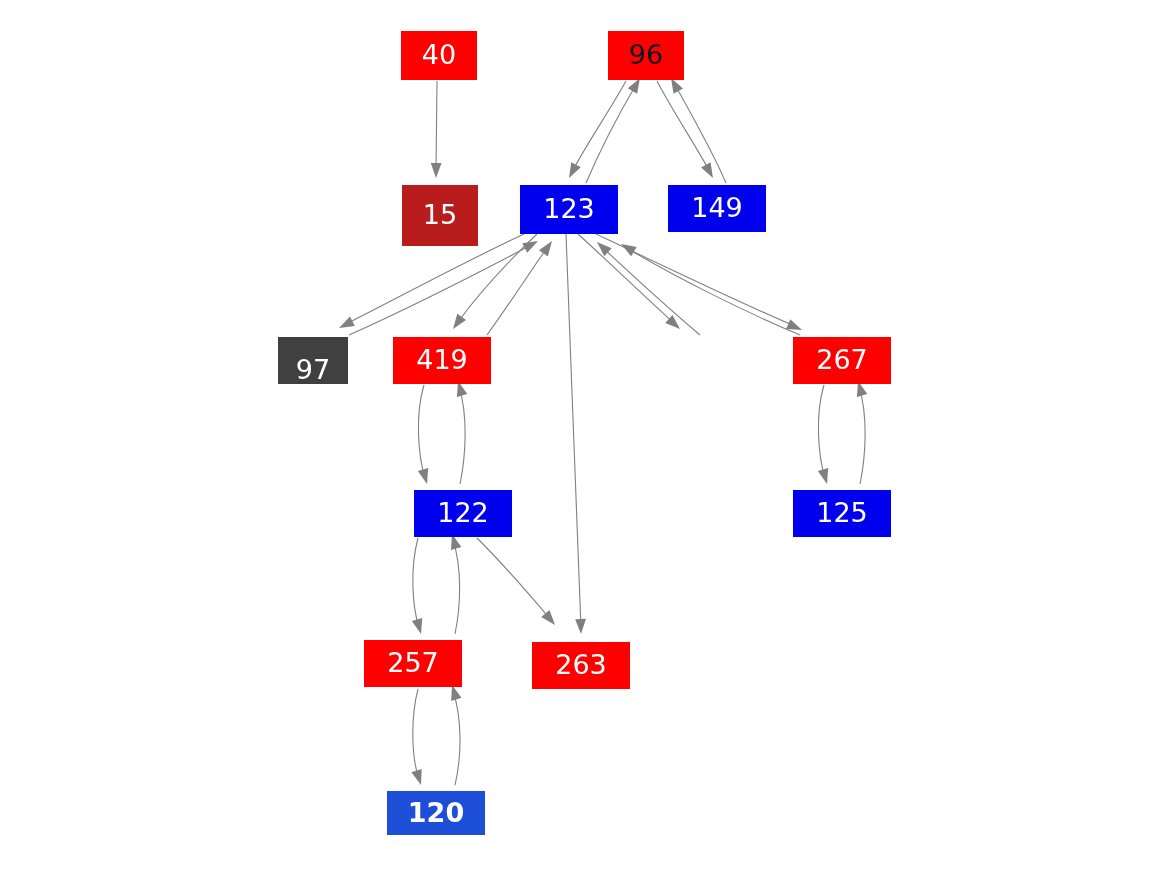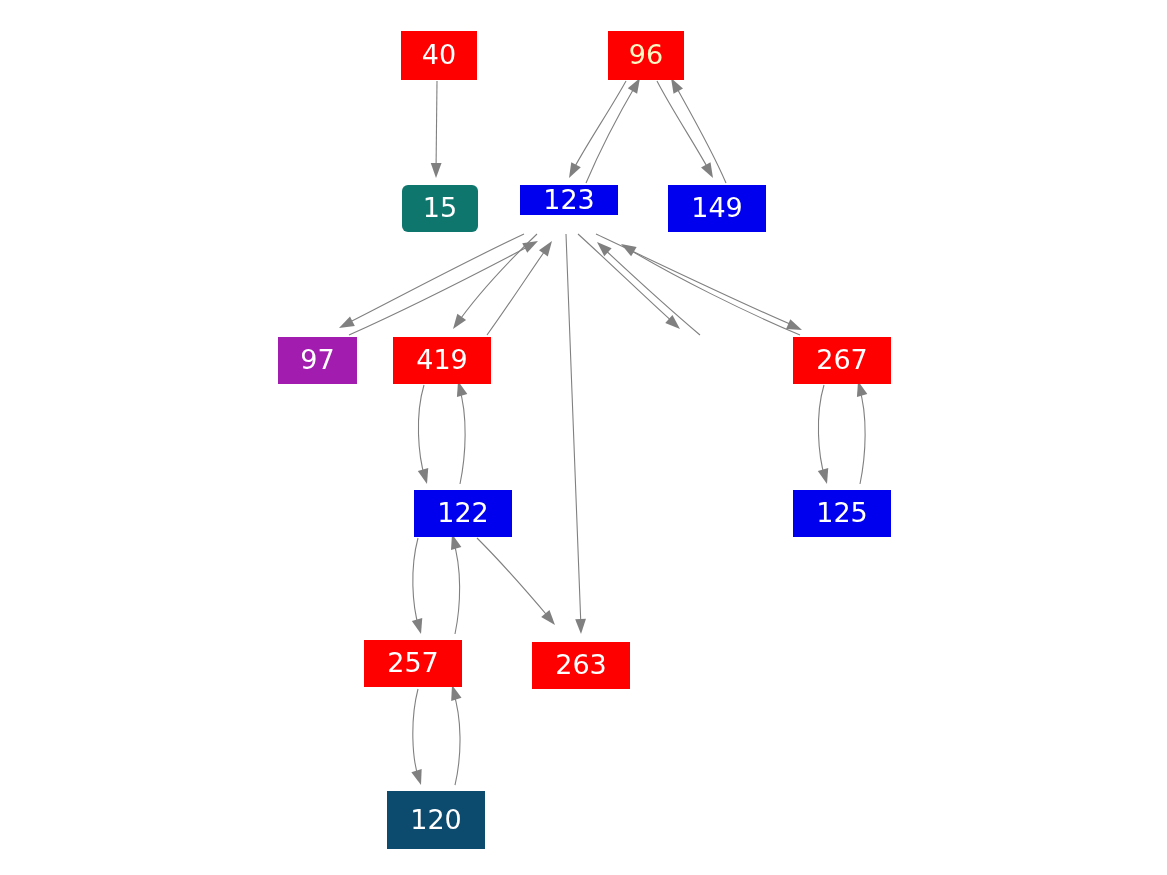--- a/index.html
+++ b/index.html
@@ -134,49 +134,49 @@
         <polygon points="827,484 817.823757352482,470.96326072693523 828.2388904711464,468.1058139434414" fill="#808080"></polygon>
       </g>
       <g>
         <path d="M 860,484 C 866,455 868,415 859,387" fill="none" stroke="#808080" stroke-width="1.1"></path>
         <polygon points="858,381 867.3352204332541,393.923376472987 856.9558647349095,396.9081671335259" fill="#808080"></polygon>
       </g>
     </svg>
 <div class="node" style="left: 401px; top: 31px; width: 76px; height: 49px; background: rgb(254, 0, 0); color: rgb(255, 255, 255);">
       <span class="node-label">40</span>
     </div>
-    <div class="node" style="left: 608px; top: 31px; width: 76px; height: 49px; background: rgb(254, 0, 0); color: #fef9c3;">
+    <div class="node" style="left: 608px; top: 31px; width: 76px; height: 49px; background: rgb(254, 0, 0); color: #0f172a;">
       <span class="node-label">96</span>
     </div>
-    <div class="node" style="left: 402px; top: 185px; width: 76px; height: 47px; background: #0f766e; color: rgb(255, 255, 255); border-radius: 6px;">
+    <div class="node" style="left: 402px; top: 185px; width: 76px; height: 61px; background: #b91c1c; color: rgb(255, 255, 255);">
       <span class="node-label">15</span>
     </div>
-    <div class="node" style="left: 520px; top: 185px; width: 98px; height: 30px; background: rgb(0, 0, 238); color: rgb(255, 255, 255);">
+    <div class="node" style="left: 520px; top: 185px; width: 98px; height: 49px; background: rgb(0, 0, 238); color: rgb(255, 255, 255);">
       <span class="node-label">123</span>
     </div>
     <div class="node" style="left: 668px; top: 185px; width: 98px; height: 47px; background: rgb(0, 0, 238); color: rgb(255, 255, 255);">
       <span class="node-label">149</span>
     </div>
-    <div class="node" style="left: 278px; top: 337px; width: 79px; height: 47px; background: #a21caf; color: rgb(255, 255, 255);">
+    <div class="node" style="left: 278px; top: 337px; width: 70px; height: 47px; background: #404040; color: rgb(255, 255, 255); align-items: flex-end;">
       <span class="node-label">97</span>
     </div>
     <div class="node" style="left: 393px; top: 337px; width: 98px; height: 47px; background: rgb(254, 0, 0); color: rgb(255, 255, 255);">
       <span class="node-label">419</span>
     </div>
     <div class="node" style="left: 793px; top: 337px; width: 98px; height: 47px; background: rgb(254, 0, 0); color: rgb(255, 255, 255);">
       <span class="node-label">267</span>
     </div>
     <div class="node" style="left: 414px; top: 490px; width: 98px; height: 47px; background: rgb(0, 0, 238); color: rgb(255, 255, 255);">
       <span class="node-label">122</span>
     </div>
     <div class="node" style="left: 793px; top: 490px; width: 98px; height: 47px; background: rgb(0, 0, 238); color: rgb(255, 255, 255);">
       <span class="node-label">125</span>
     </div>
     <div class="node" style="left: 364px; top: 640px; width: 98px; height: 47px; background: rgb(254, 0, 0); color: rgb(255, 255, 255);">
       <span class="node-label">257</span>
     </div>
     <div class="node" style="left: 532px; top: 642px; width: 98px; height: 47px; background: rgb(254, 0, 0); color: rgb(255, 255, 255);">
       <span class="node-label">263</span>
     </div>
-    <div class="node" style="left: 387px; top: 791px; width: 98px; height: 58px; background: #0c4a6e; color: rgb(255, 255, 255);">
+    <div class="node" style="left: 387px; top: 791px; width: 98px; height: 44px; background: #1d4ed8; color: rgb(255, 255, 255); font-weight: bold;">
       <span class="node-label">120</span>
     </div>
   </div>
 
 </body></html>

